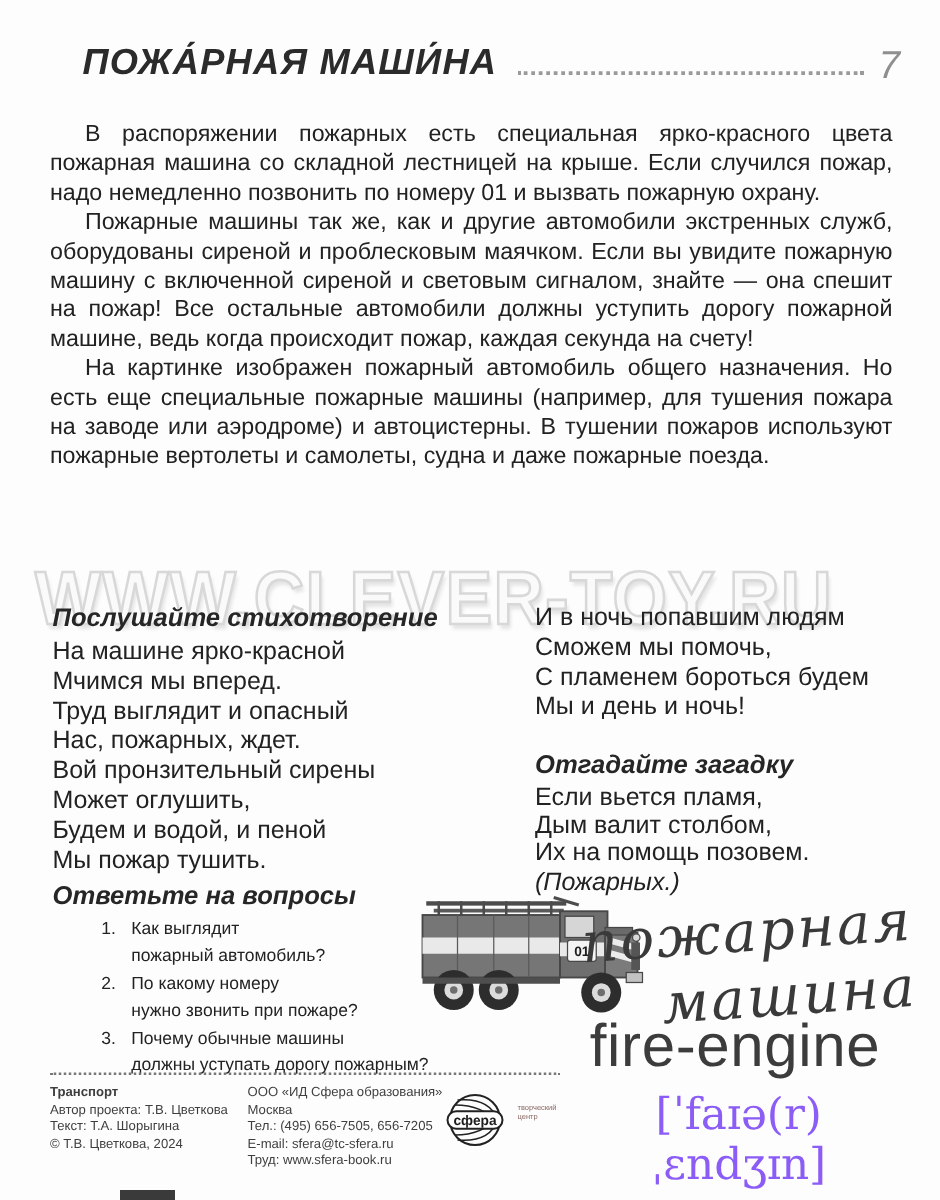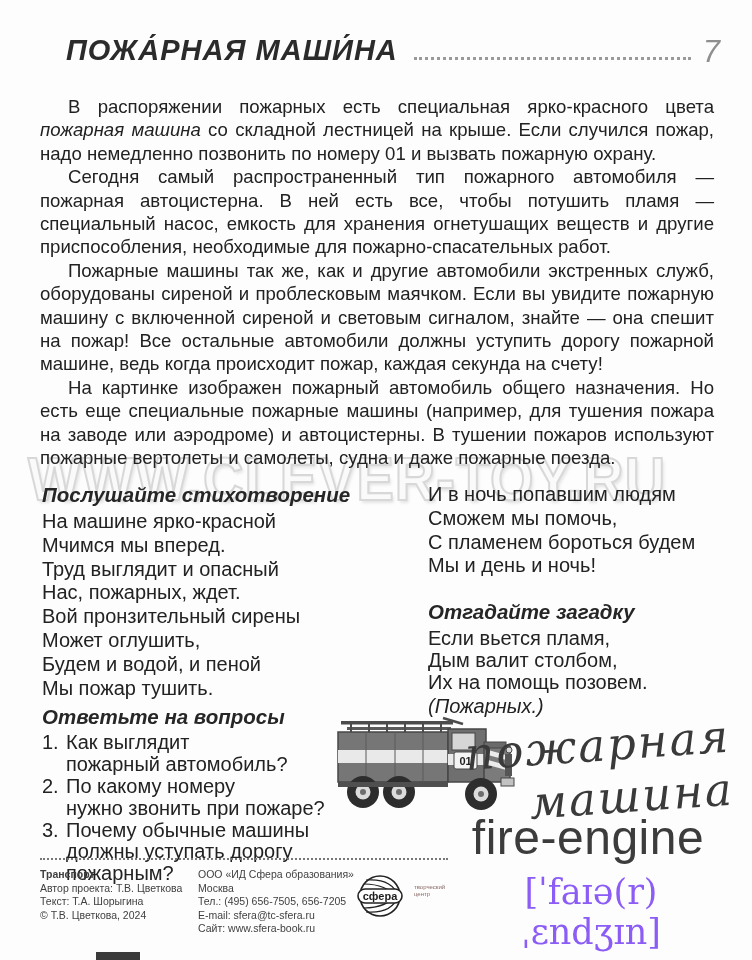--- a/index.html
+++ b/index.html
@@ -16,33 +16,33 @@
   .watermark{
     position:absolute;left:28px;top:446px;width:710px;z-index:0;
     font-weight:bold;font-size:56px;letter-spacing:1px;white-space:nowrap;
     color:#fafafa;-webkit-text-stroke:2px #d8d8d8;
     text-shadow:2px 3px 3px rgba(0,0,0,0.10);
     transform:scaleY(1.08);
   }
   
   .article{position:absolute;left:40px;width:674px;top:95px;font-size:18.6px;line-height:23.4px;text-align:justify;z-index:1;}
   .article p{margin:0;text-indent:28px;}
-  .it{font-style:italic;}
+  .it{}
   
   .col{position:absolute;z-index:1;}
   .col-left{left:42px;top:483px;width:360px;}
   .col-right{left:428px;top:483px;width:302px;}
   .section-heading{font-size:20.5px;font-weight:bold;font-style:italic;margin:0 0 3px 0;color:#262626;}
   .poem-line{font-size:20px;line-height:23.8px;}
   .riddle-heading{margin-top:22px;}
   .riddle-line{font-size:20px;line-height:22px;}
   .riddle-answer{font-size:20px;font-style:italic;padding-right:10px;margin-top:2px;}
   
   .questions{margin-top:5px;}
-  .q-row{font-size:20px;line-height:21.8px;}
+  .q-row{font-size:14px;line-height:21.8px;margin-left:39px;}
   .q-num{display:inline-block;width:24px;}
   .q-wrap{padding-left:24px;}
   
   .truck{position:absolute;left:333px;top:708px;width:182px;height:110px;z-index:1;}
   
   .handwriting{
     position:absolute;right:20px;top:720px;width:300px;text-align:right;z-index:1;
     font-family:"DejaVu Serif",serif;font-style:italic;color:#3a3a3a;
     font-size:45px;line-height:53px;letter-spacing:2px;transform:rotate(-4deg);
   }
@@ -73,21 +73,20 @@
   <div class="watermark">WWW.CLEVER-TOY.RU</div>
 
   <div class="header">
     <div class="title">ПОЖА́РНАЯ МАШИ́НА</div>
     <div class="leader"></div>
     <div class="pagenum">7</div>
   </div>
 
   <div class="article">
     <p><span>В распоряжении пожарных есть специальная ярко-красного цвета </span><span class="it">пожарная машина</span><span> со складной лестницей на крыше. Если случился пожар, надо немедленно позвонить по номеру 01 и вызвать пожарную охрану.</span></p>
-    <p>Сегодня самый распространенный тип пожарного автомобиля — пожарная автоцистерна. В ней есть все, чтобы потушить пламя — специальный насос, емкость для хранения огнетушащих веществ и другие приспособления, необходимые для пожарно-спасательных работ.</p>
     <p>Пожарные машины так же, как и другие автомобили экстренных служб, оборудованы сиреной и проблесковым маячком. Если вы увидите пожарную машину с включенной сиреной и световым сигналом, знайте — она спешит на пожар! Все остальные автомобили должны уступить дорогу пожарной машине, ведь когда происходит пожар, каждая секунда на счету!</p>
     <p>На картинке изображен пожарный автомобиль общего назначения. Но есть еще специальные пожарные машины (например, для тушения пожара на заводе или аэродроме) и автоцистерны. В тушении пожаров используют пожарные вертолеты и самолеты, судна и даже пожарные поезда.</p>
   </div>
 
   <div class="col col-left">
     <div class="section-heading">Послушайте стихотворение</div>
     <div class="poem-line">На машине ярко-красной</div>
     <div class="poem-line">Мчимся мы вперед.</div>
     <div class="poem-line">Труд выглядит и опасный</div>
     <div class="poem-line">Нас, пожарных, ждет.</div>
@@ -184,21 +183,21 @@
     <div class="footer-bold">Транспорт</div>
     <div>Автор проекта: Т.В. Цветкова</div>
     <div>Текст: Т.А. Шорыгина</div>
     <div>© Т.В. Цветкова, 2024</div>
   </div>
   <div class="footer-col footer-publisher">
     <div>ООО «ИД Сфера образования»</div>
     <div>Москва</div>
     <div>Тел.: (495) 656-7505, 656-7205</div>
     <div>E-mail: sfera@tc-sfera.ru</div>
-    <div>Сайт: www.sfera-book.ru</div>
+    <div>Труд: www.sfera-book.ru</div>
   </div>
   <div class="footer-logo">
     <svg width="60" height="48" viewBox="0 0 60 48">
       <circle cx="28" cy="24" r="20" fill="none" stroke="#222" stroke-width="1.6"></circle>
       <path d="M14 8 q 26 -2 32 16" fill="none" stroke="#222" stroke-width="1.2"></path>
       <path d="M12 12 q 22 0 34 14" fill="none" stroke="#222" stroke-width="1.2"></path>
       <path d="M14 40 q 26 2 32 -16" fill="none" stroke="#222" stroke-width="1.2"></path>
       <path d="M12 36 q 22 0 34 -14" fill="none" stroke="#222" stroke-width="1.2"></path>
       <rect x="6" y="17" width="44" height="14" rx="7" fill="#ffffff" stroke="#222" stroke-width="1.6"></rect>
       <text x="28" y="28" font-family="Liberation Sans, sans-serif" font-size="11" font-weight="bold" fill="#1d1d1d" text-anchor="middle">сфера</text>

